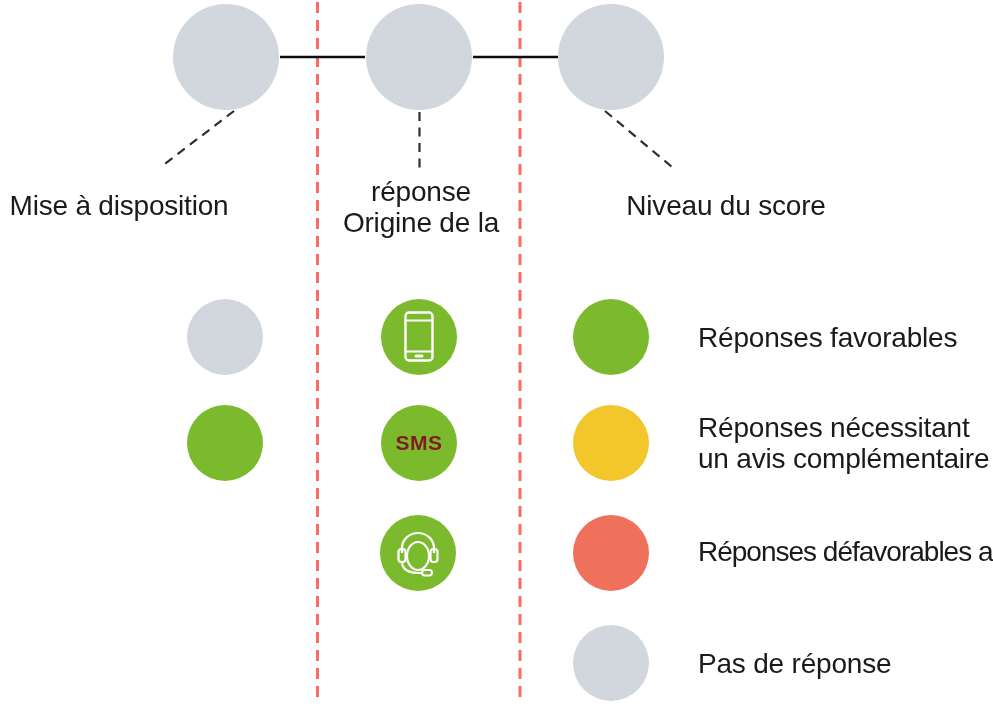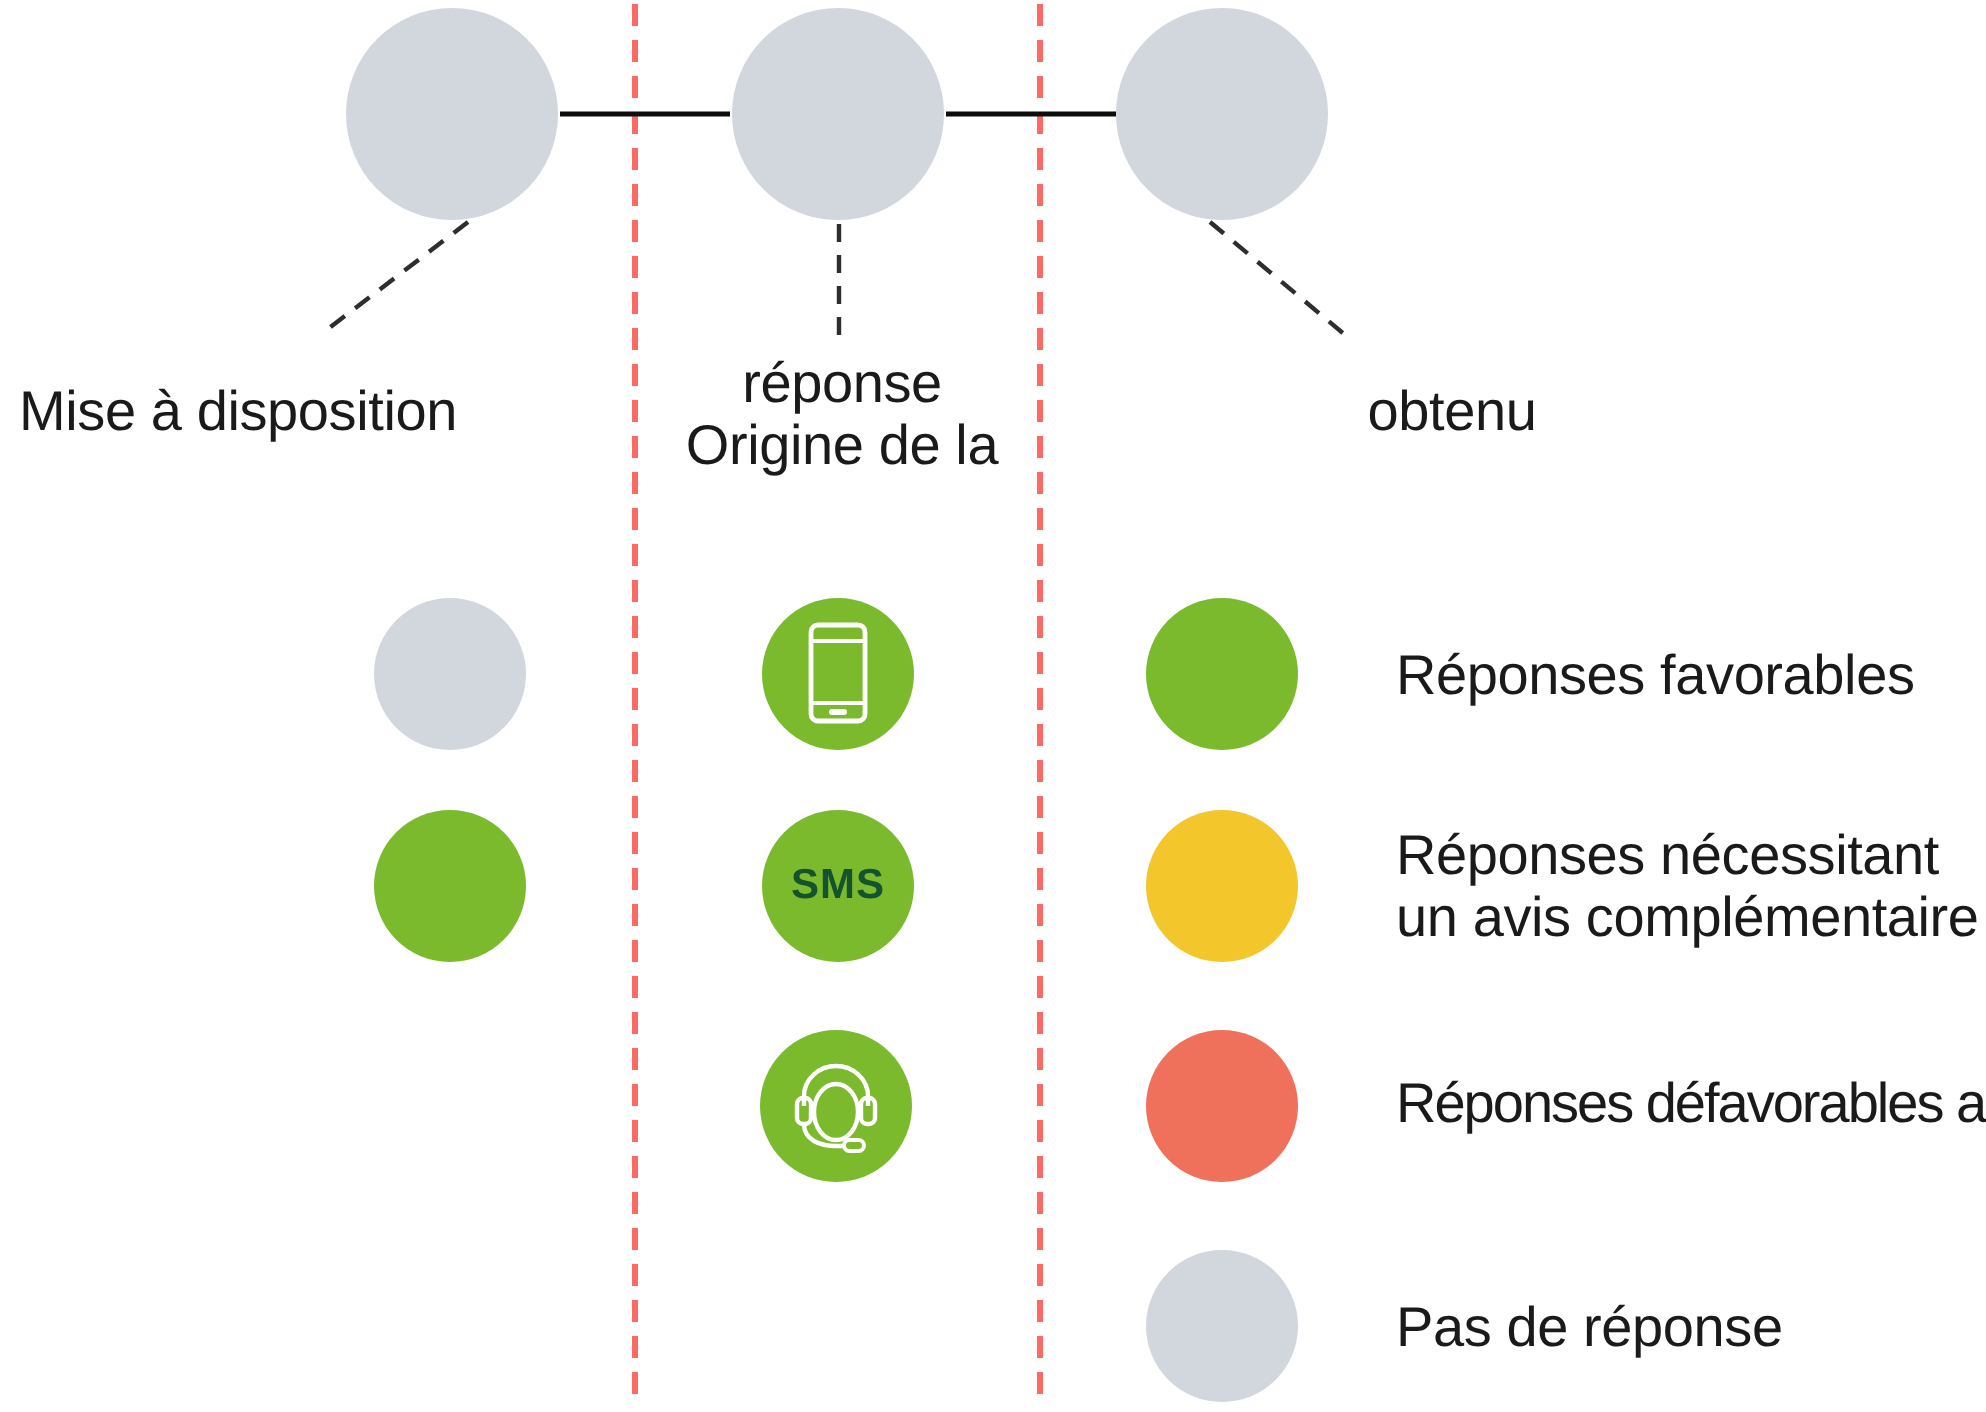--- a/index.html
+++ b/index.html
@@ -23,21 +23,21 @@
   .c-yellow{background:var(--yellow,#f3c62b);}
   .c-salmon{background:var(--salmon,#ef715c);}
 
   .step-label{
     position:absolute;text-align:center;
     font-size:28px;line-height:31px;letter-spacing:-0.2px;
   }
   .step-label span{display:block;}
 
   .icon-dot{display:flex;align-items:center;justify-content:center;}
-  .sms-text{color:#14532d;font-weight:bold;font-size:21px;letter-spacing:0.5px;}
+  .sms-text{color:#7f1d1d;font-weight:bold;font-size:21px;letter-spacing:0.5px;}
 
   .legend-label{
     position:absolute;left:698px;width:330px;height:80px;
     display:flex;flex-direction:column;justify-content:center;
     font-size:28px;line-height:31px;letter-spacing:-0.2px;white-space:nowrap;
   }
   .legend-label.tight{letter-spacing:-1px;}
 </style>
 </head>
 <body style="--green: #7cba2d; --yellow: #f3c62b; --salmon: #ef715c; --gray: #d2d6dd; --red_dash: #fb6a64; --text: #1a1a1a;">
@@ -59,21 +59,21 @@
   <div class="circle big" style="left:558px;top:4px;"></div>
 
   <div class="step-label" style="left:4px;top:190px;width:230px;">
     <span>Mise à disposition</span>
   </div>
   <div class="step-label" style="left:331px;top:176px;width:180px;">
     <span>réponse</span>
     <span>Origine de la</span>
   </div>
   <div class="step-label" style="left:616px;top:190px;width:220px;">
-    <span>obtenu</span>
+    <span>Niveau du score</span>
   </div>
 
   <div class="circle dot c-gray" style="left:187px;top:299px;"></div>
   <div class="circle dot c-green" style="left:187px;top:405px;"></div>
 
   <div class="circle dot c-green icon-dot" style="left:381px;top:299px;">
     <svg width="76" height="76" viewBox="0 0 76 76">
       <rect x="24.5" y="13.5" width="27" height="48" rx="3.5" fill="none" stroke="#ffffff" stroke-width="2.4"></rect>
       <line x1="24.5" y1="21.5" x2="51.5" y2="21.5" stroke="#ffffff" stroke-width="2"></line>
       <line x1="24.5" y1="52.5" x2="51.5" y2="52.5" stroke="#ffffff" stroke-width="2"></line>

